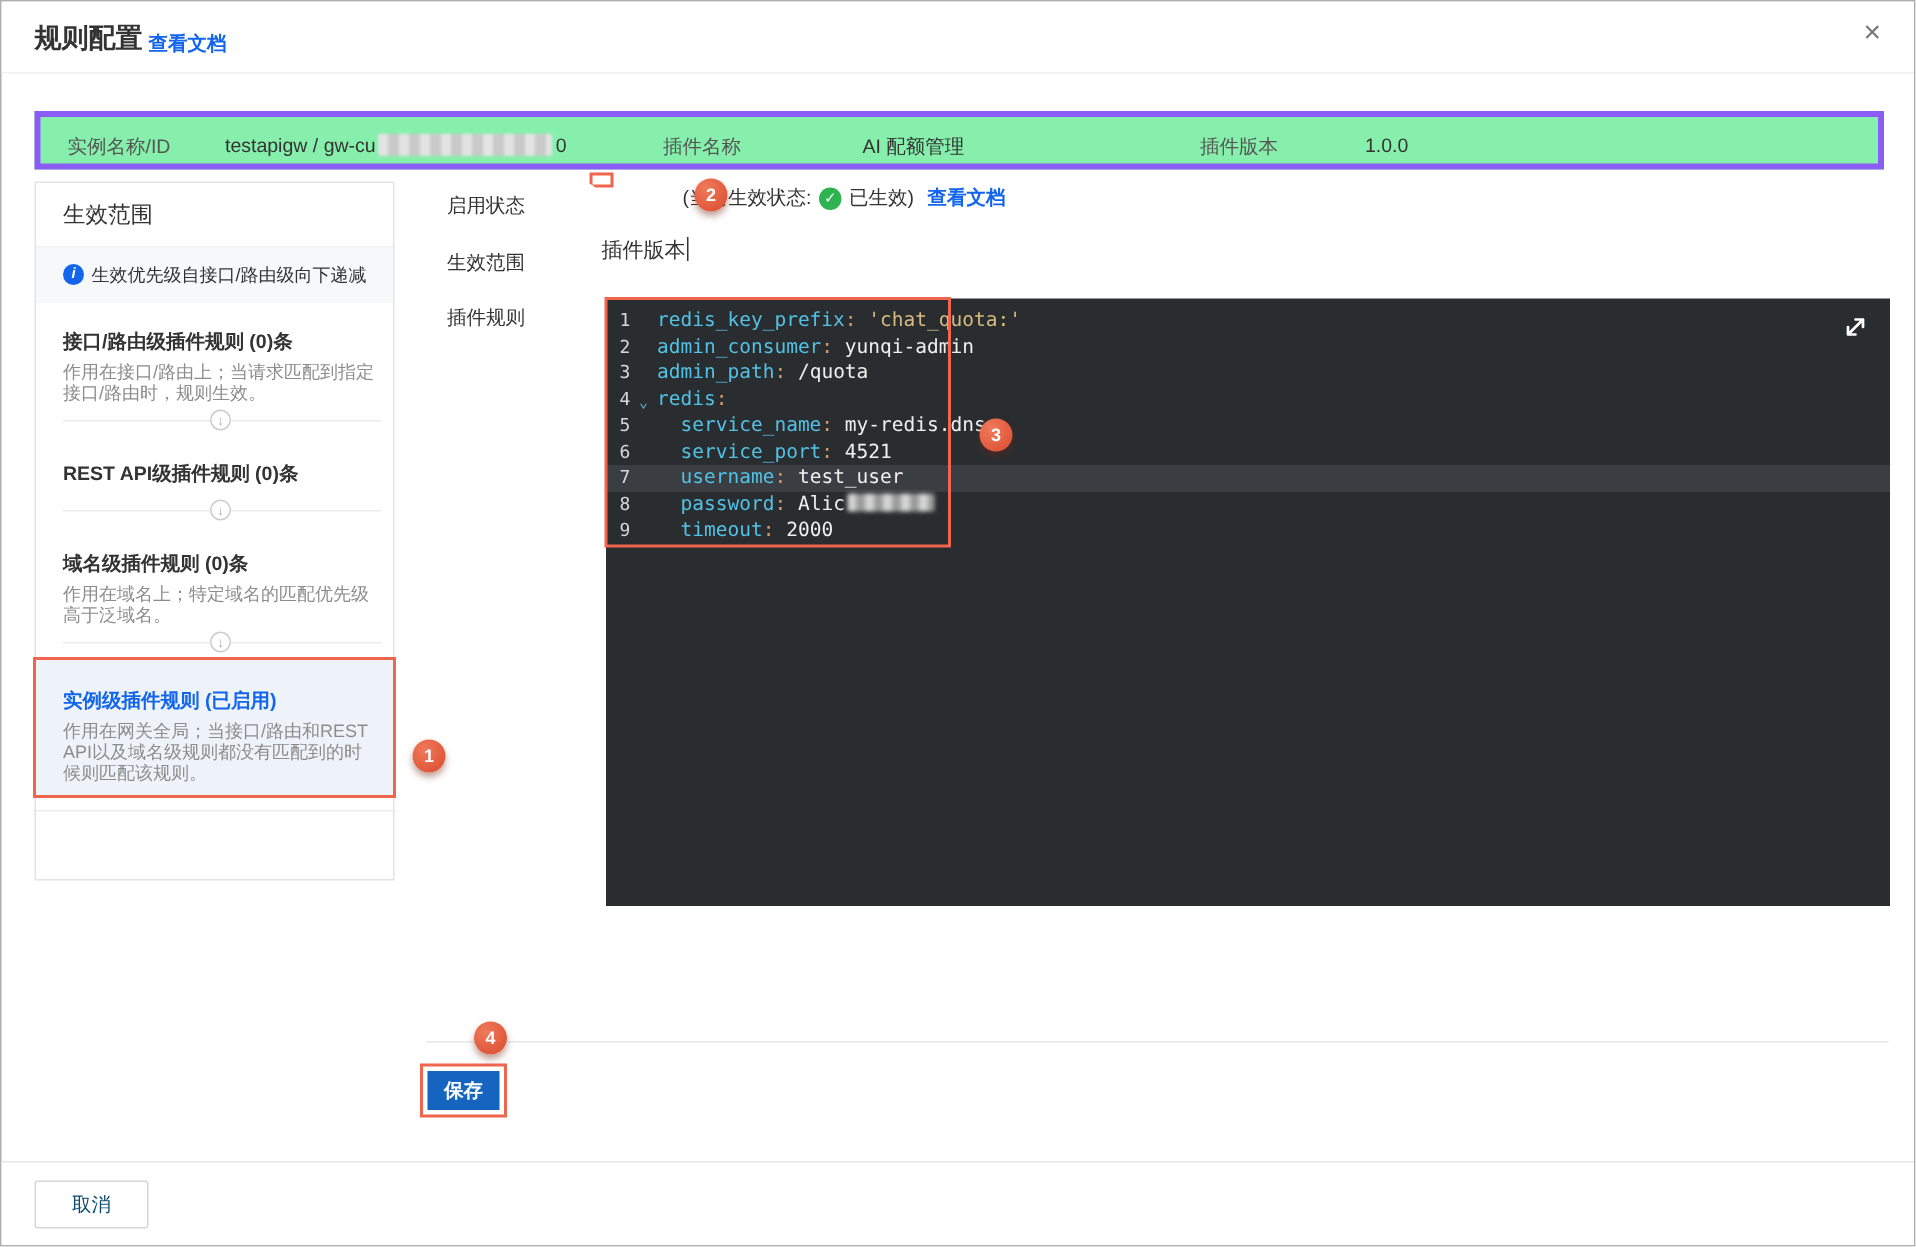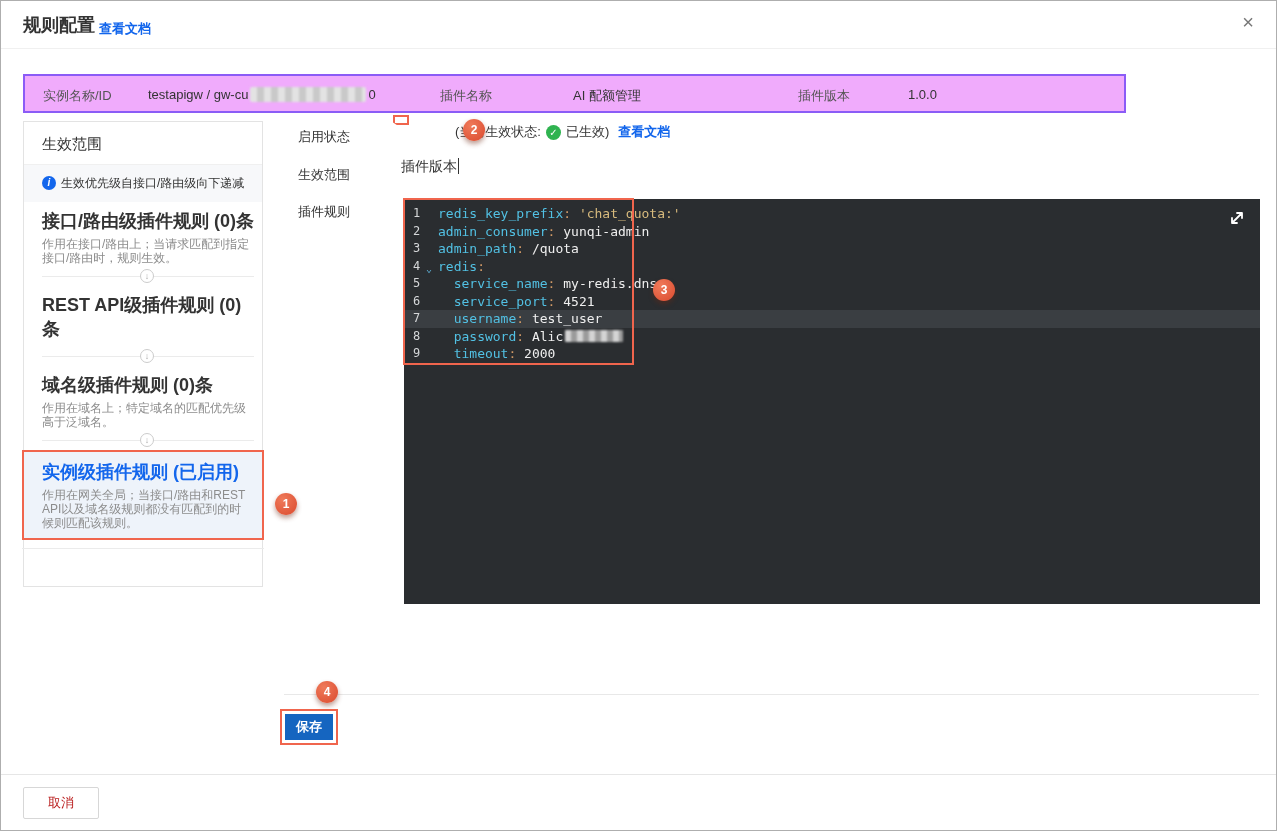--- a/index.html
+++ b/index.html
@@ -8,36 +8,36 @@
     position:relative; width:1277px; height:831px; background:#fff;
     border:1px solid #aeaeae; overflow:hidden;
     font-family:"Liberation Sans","DejaVu Sans",sans-serif; color:#333;
   }
   
   .dlg-header { position:absolute; left:0; top:0; right:0; height:48px; border-bottom:1px solid #f0f0f0; background:#fff; }
   .dlg-title { position:absolute; left:22px; top:12px; font-size:18px; font-weight:700; color:#333; }
   .dlg-doclink { position:absolute; left:98px; top:19px; font-size:13px; font-weight:700; color:#1366ec; cursor:pointer; }
   .dlg-close { position:absolute; right:22px; top:11px; font-size:20px; color:#777; cursor:pointer; line-height:20px; }
   
-  .info-bar { position:absolute; left:22px; top:73px; width:1103px; height:39px; background:#f0abfc; border:2px solid #8b5cf6; }
+  .info-bar { position:absolute; left:22px; top:73px; width:1233px; height:39px; background:#86efac; border:4px solid #8b5cf6; }
   .ib-label, .ib-value { position:absolute; top:11px; font-size:13px; white-space:nowrap; }
   .ib-label { color:#555; }
   .ib-value { color:#333; }
   .mosaic { display:inline-block; width:116px; height:15px; vertical-align:-3px; margin:0 2px;
     background:repeating-linear-gradient(90deg,#e3e3e3 0 7px,#c9c9c9 7px 14px),
                repeating-linear-gradient(0deg,rgba(255,255,255,.5) 0 5px,rgba(0,0,0,.06) 5px 10px);
     filter:blur(1.2px); border-radius:2px; }
   
   .side-panel { position:absolute; left:22px; top:120px; width:240px; height:466px; border:1px solid #e3e3e3; background:#fff; }
   .side-title { height:43px; line-height:43px; padding-left:18px; font-size:15px; color:#333; border-bottom:1px solid #f0f0f0; }
   .side-note { background:#f7f8fa; padding:10px 8px 10px 18px; font-size:12px; line-height:17px; color:#333; display:flex; gap:5px; align-items:flex-start; }
   .info-ico { flex:none; width:14px; height:14px; border-radius:50%; background:#1366ec; color:#fff; font-size:10px; line-height:14px; text-align:center; font-style:italic; font-weight:700; margin-top:1px; }
   .side-list { padding:0 8px 0 18px; }
   .side-item { padding:5px 0 2px; cursor:pointer; }
-  .side-item .t { font-size:18px; font-weight:700; color:#333; margin:2px 0 4px; }
+  .side-item .t { font-size:13px; font-weight:700; color:#333; margin:12px 0 4px; }
   .side-item .d { font-size:12px; color:#8c8c8c; line-height:14px; }
   .side-div { position:relative; height:13px; margin:3px 0; }
   .side-div::before { content:""; position:absolute; left:0; right:0; top:6px; border-top:1px solid #ebebeb; }
   .side-div .arr { position:absolute; left:50%; margin-left:-8px; top:-1px; width:14px; height:14px; border:1px solid #ccc; border-radius:50%; background:#fff; color:#aaa; font-size:9px; line-height:13px; text-align:center; }
   .side-item.active { margin:0 -10px 0 -20px; padding:6px 10px 8px 18px; background:#eef3fa; border:2px solid #f0654d; }
   .side-item.active .t { color:#1366ec; }
   .side-fullline { height:1px; background:#ebebeb; margin:8px -10px 0 -20px; }
   
   .fld-label { position:absolute; font-size:13px; color:#333; }
   .toggle-box { position:absolute; left:392px; top:114px; border:2px solid #f0654d; padding:3px 6px; background:#fff; }
@@ -62,21 +62,21 @@
   .s { color:#d7ba7d; }
   .mask-dark { display:inline-block; width:58px; height:12px; vertical-align:-1px; margin-left:2px;
     background:repeating-linear-gradient(90deg,#d4d4d4 0 6px,#9b9b9b 6px 12px); filter:blur(1.3px); border-radius:1px; }
   .editor-redbox { position:absolute; left:-1px; top:-1px; width:231px; height:167px; border:2px solid #f0654d; pointer-events:none; }
   .expand-icon { position:absolute; right:14px; top:10px; width:18px; height:18px; cursor:pointer; }
   
   .save-divider { position:absolute; left:283px; top:693px; width:975px; border-top:1px solid #e8e8e8; }
   .save-box { position:absolute; left:279px; top:708px; border:2px solid #f0654d; padding:3px; background:#fff; }
   .save-btn { display:block; width:48px; height:26px; background:#1565c0; color:#fff; font-size:13px; font-weight:600; border:none; cursor:pointer; font-family:inherit; }
   .dlg-footer { position:absolute; left:0; right:0; bottom:0; height:56px; border-top:1px solid #e6e6e6; background:#fff; }
-  .cancel-btn { position:absolute; left:22px; top:12px; width:76px; height:32px; background:#fff; border:1px solid #d7d7d7; border-radius:2px; font-size:13px; color:#b91c1c; cursor:pointer; font-family:inherit; }
+  .cancel-btn { position:absolute; left:22px; top:12px; width:76px; height:32px; background:#fff; border:1px solid #d7d7d7; border-radius:2px; font-size:13px; color:#0c4a6e; cursor:pointer; font-family:inherit; }
   
   .badge { position:absolute; width:22px; height:22px; border-radius:50%; z-index:30;
     background:radial-gradient(circle at 35% 30%, #ef7a5a, #db4a2e); color:#fff;
     font-size:12px; font-weight:700; text-align:center; line-height:22px;
     box-shadow:0 3px 5px rgba(110,40,20,.45); }
   .badge-1 { left:274px; top:492px; }
   .badge-2 { left:462px; top:118px; }
   .badge-3 { left:652px; top:278px; }
   .badge-4 { left:315px; top:680px; }
 </style>

